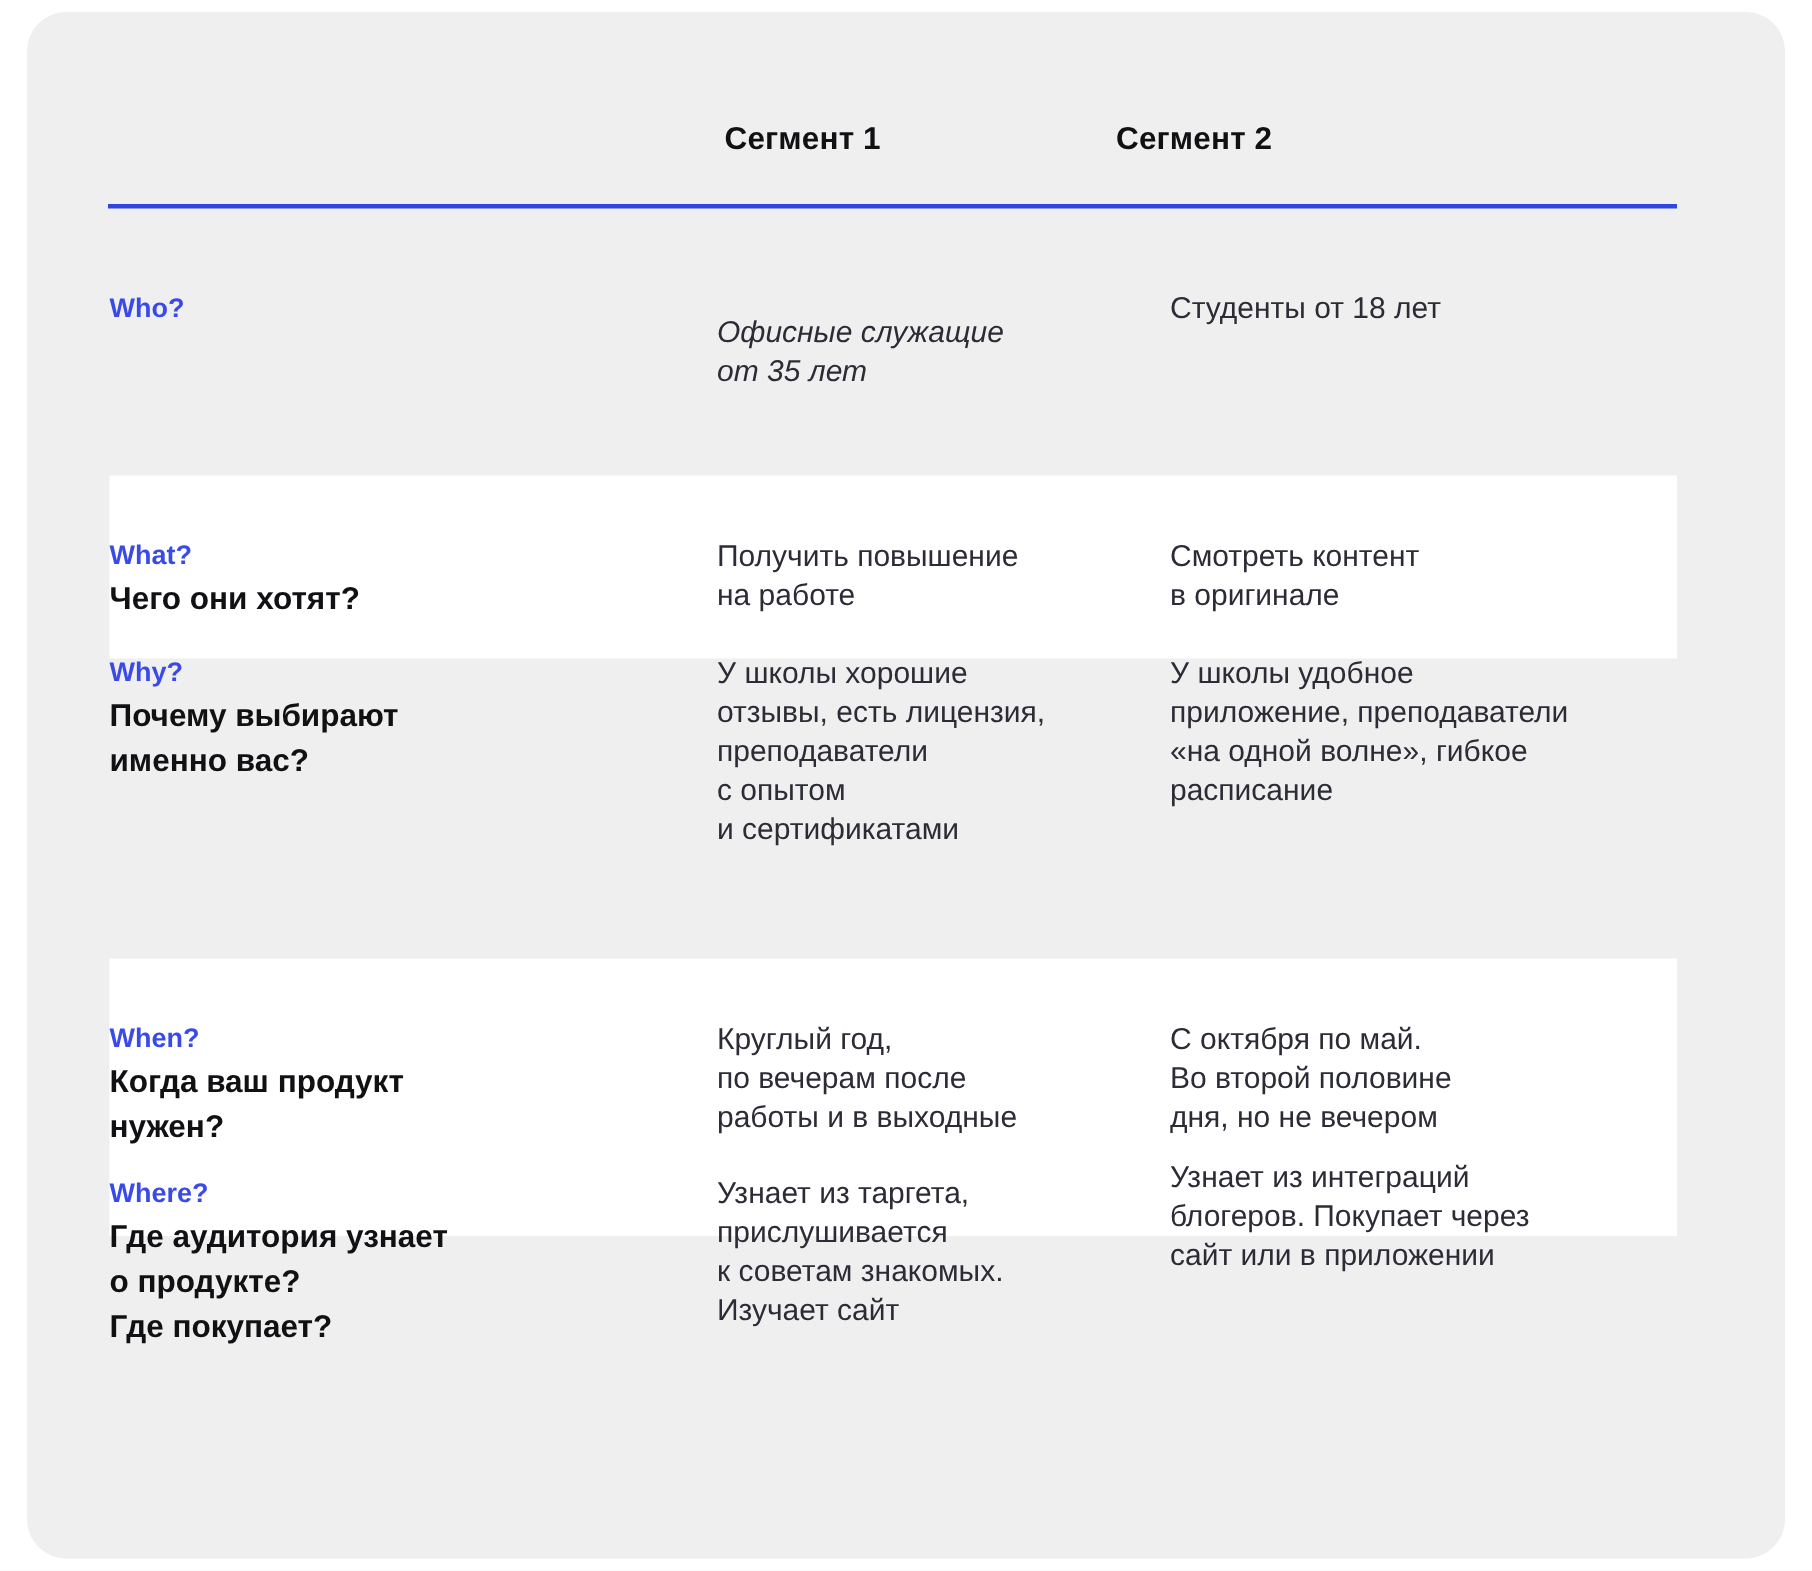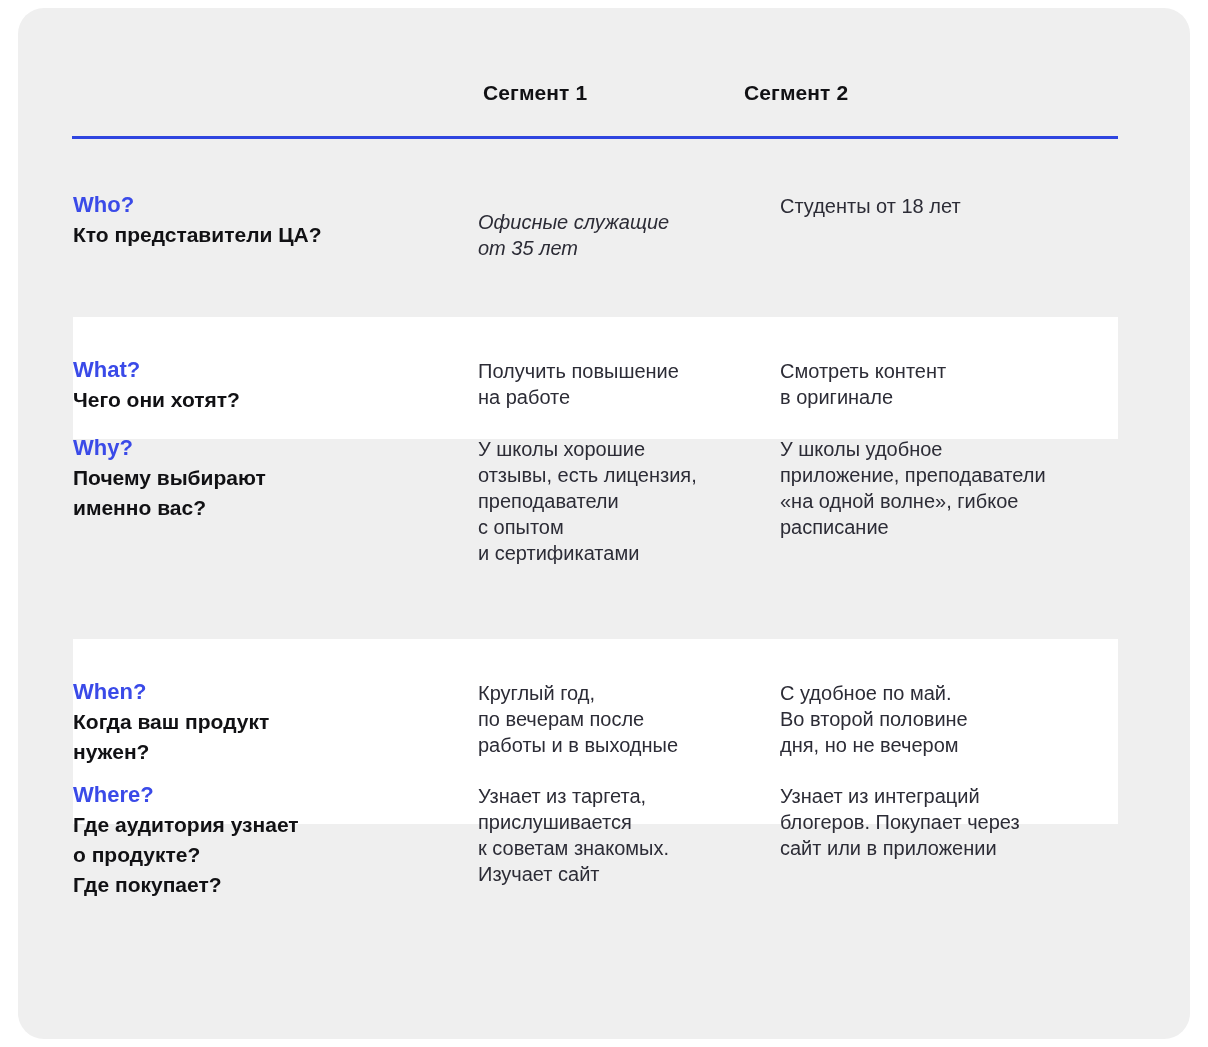--- a/index.html
+++ b/index.html
@@ -73,21 +73,21 @@
     height: 100%;
     background: #FFFFFF;
   }
 
   .label-cell {
     position: absolute;
     left: 55px;
     width: 390px;
   }
   .label-key {
-    font-size: 22px;
+    font-size: 18px;
     font-weight: bold;
     color: #3A4AE8;
     line-height: 30px;
     margin: 0 0 0 0;
     white-space: nowrap;
   }
   .label-q {
     font-size: 21px;
     font-weight: bold;
     color: #111114;
@@ -114,21 +114,20 @@
 
   <div id="table-header">
     <div class="hdr-cell" id="hdr-col1">Сегмент 1</div>
     <div class="hdr-cell" id="hdr-col2">Сегмент 2</div>
     <div id="header-rule"></div>
   </div>
 
   <div class="row" style="top:152px;height:113px;">
     <div class="label-cell" style="top:30px;">
       <div class="label-key">Who?</div>
-      <div class="label-q">Кто представители ЦА?</div>
     </div>
     <div class="value-cell value-c1" style="top:49px;font-style:italic;">Офисные служащие
 от 35 лет</div>
     <div class="value-cell value-c2" style="top:33px;">Студенты от 18 лет</div>
   </div>
 
   <div class="row band" style="top:265px;height:122px;background:transparent;">
     <div class="band-inner"></div>
     <div class="label-cell" style="top:38px;">
       <div class="label-key">What?</div>
@@ -160,34 +159,34 @@
   <div class="row band" style="top:587px;height:185px;background:transparent;">
     <div class="band-inner"></div>
     <div class="label-cell" style="top:38px;">
       <div class="label-key">When?</div>
       <div class="label-q">Когда ваш продукт
 нужен?</div>
     </div>
     <div class="value-cell value-c1" style="top:41px;"> Круглый год,
 по вечерам после
 работы и в выходные</div>
-    <div class="value-cell value-c2" style="top:41px;"> С удобное по май.
+    <div class="value-cell value-c2" style="top:41px;"> С октября по май.
 Во второй половине
 дня, но не вечером</div>
   </div>
 
   <div class="row" style="top:730px;height:170px;">
     <div class="label-cell" style="top:42px;">
       <div class="label-key">Where?</div>
       <div class="label-q">Где аудитория узнает
 о продукте?
 Где покупает?</div>
     </div>
     <div class="value-cell value-c1" style="top:45px;"> Узнает из таргета,
 прислушивается
 к советам знакомых.
 Изучает сайт</div>
-    <div class="value-cell value-c2" style="top:45px;"> Узнает из интеграций
+    <div class="value-cell value-c2" style="top:34px;"> Узнает из интеграций
 блогеров. Покупает через
 сайт или в приложении</div>
   </div>
 
 </div>
 
 </body></html>

